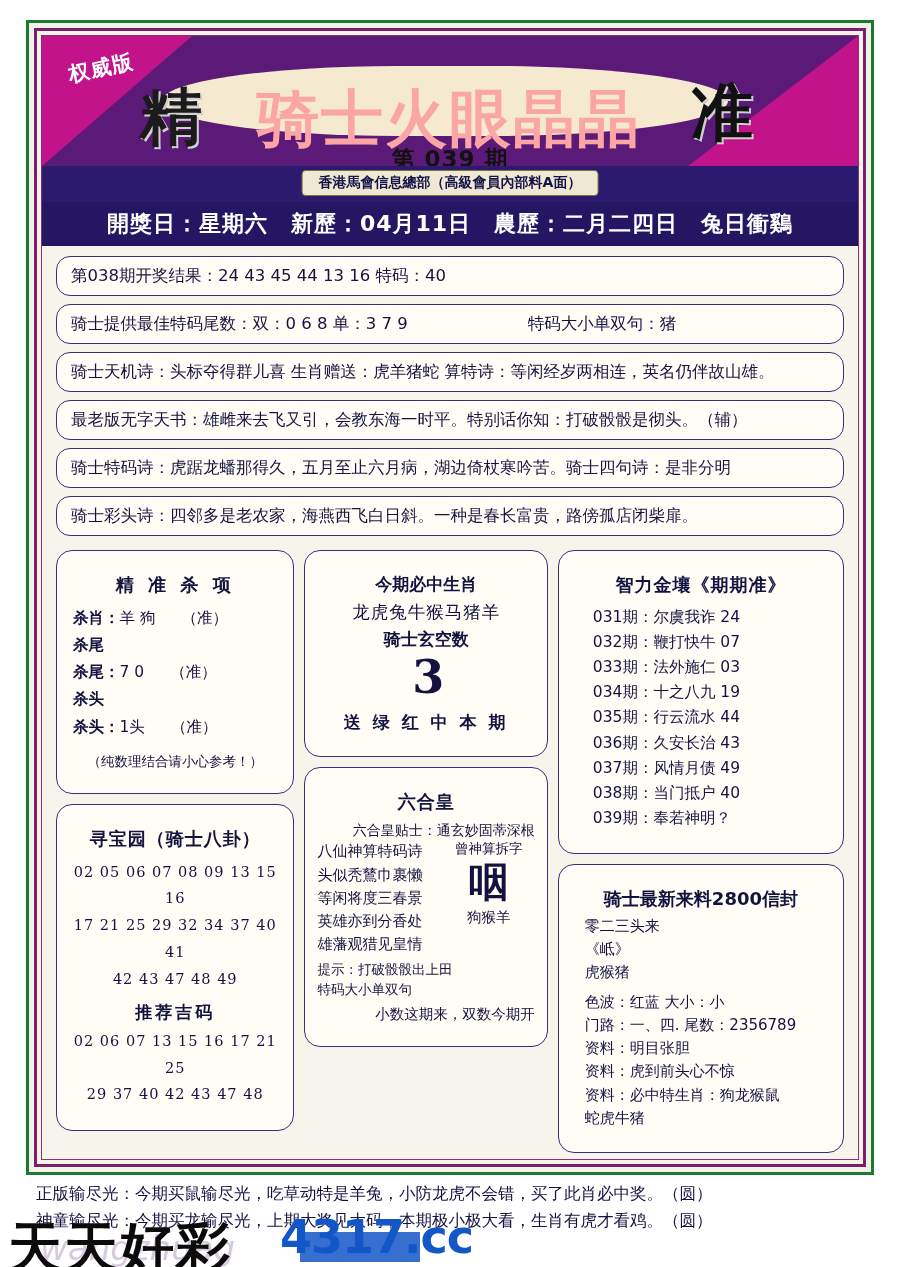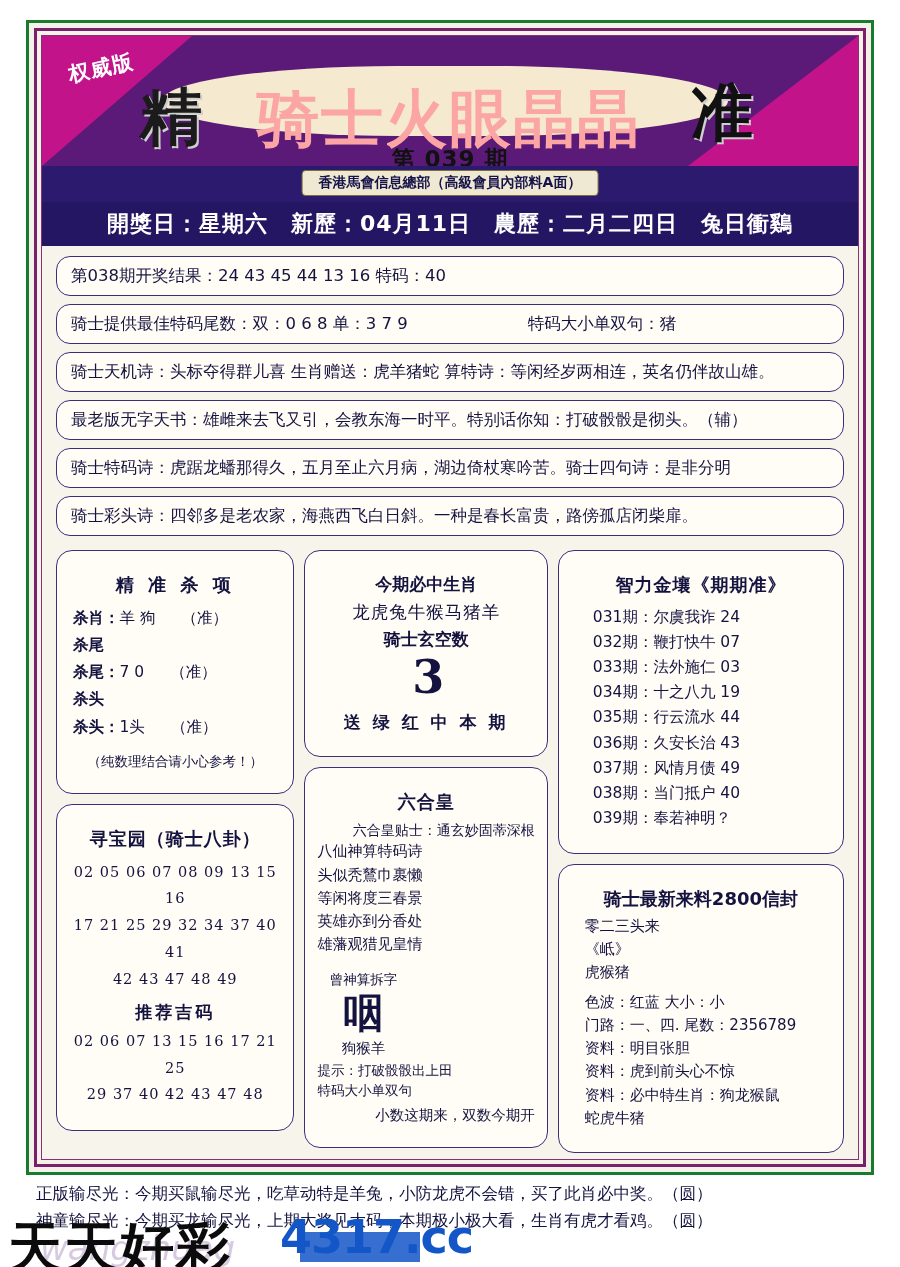--- a/index.html
+++ b/index.html
@@ -245,21 +245,21 @@
   .sub-title {
     text-align: center;
     font-size: 17px;
     font-weight: bold;
     letter-spacing: 3px;
     margin: 8px 0 4px 0;
   }
 
   .lhh { position: relative; }
   .lhh .row1 { font-size: 14px; display: flex; justify-content: flex-end; }
-  .lhh-body { display: flex; gap: 14px; flex-direction: column; }
+  .lhh-body { display: flex; gap: 8px; }
   .lhh-poem { font-size: 15px; line-height: 1.55; flex: 1; }
   .lhh-right { width: 92px; text-align: center; }
   .lhh-right .cap { font-size: 13.5px; margin-bottom: 2px; }
   .lhh-right .glyph {
     font-size: 40px;
     font-weight: bold;
     line-height: 1.1;
     font-family: "DejaVu Serif", serif;
   }
   .lhh-right .ani { font-size: 14.5px; margin-top: 4px; }

